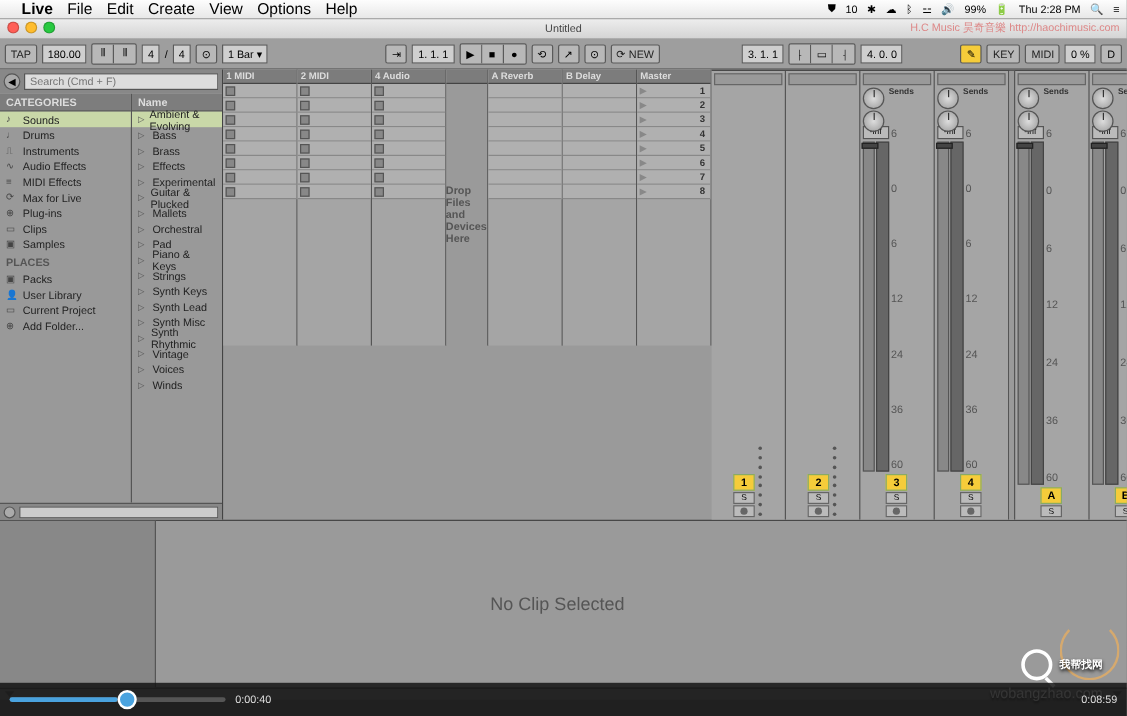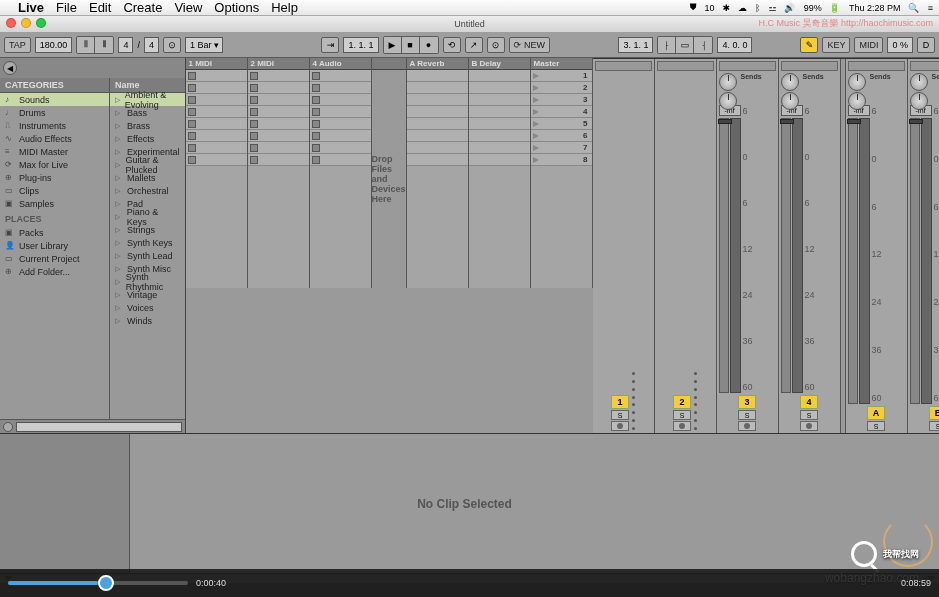--- a/index.html
+++ b/index.html
@@ -92,21 +92,21 @@
 .post-btn.off{background:#bbb}
 
 .right-edge{position:absolute;right:0;top:0;width:14px;height:100%;display:flex;flex-direction:column;align-items:center;gap:4px;padding-top:2px}
 .right-edge .sel{width:10px;height:10px;background:#f5cc3a;border:1px solid #555}
 .right-edge .unsel{width:10px;height:10px;background:#999;border:1px solid #555;border-radius:50%}
 .expand-arrow{position:absolute;right:0;top:130px;width:16px;height:26px;background:#777;color:#ddd;display:flex;align-items:center;justify-content:center;font-size:14px}
 
 
 .detail{height:140px;background:#9a9a9a;display:flex;border-top:1px solid #333}
 .detail-left{width:130px;background:#888;border-right:1px solid #555}
-.detail-main{flex:1;display:flex;align-items:center;justify-content:center;font-weight:bold;font-size:12px;color:#555}
+.detail-main{flex:1;display:flex;align-items:center;justify-content:center;font-weight:normal;font-size:15px;color:#555}
 .detail-right{width:140px;display:flex;align-items:flex-end;justify-content:flex-end;padding:6px}
 .swirl{width:50px;height:50px;border:2px solid rgba(255,180,80,.6);border-radius:50%;border-top-color:transparent}
 
 
 .status-bar{height:10px;background:#818181;border-top:1px solid #444;display:flex;align-items:center;padding:0 4px;gap:6px}
 .status-bar .tri{width:0;height:0;border-top:5px solid #555;border-left:4px solid transparent;border-right:4px solid transparent}
 
 
 .video-bar{position:absolute;left:0;bottom:0;width:100%;height:28px;background:rgba(20,20,20,.85);display:flex;align-items:center;padding:0 8px;gap:8px;color:#ddd;font-size:10px}
 .vb-track{flex:0 0 180px;height:4px;background:#555;position:relative;border-radius:2px}
@@ -197,20 +197,21 @@
   <div class="tb-btn">MIDI</div>
   <div class="tb-field">0 %</div>
   <div class="tb-icon">D</div>
 </div>
 
 <div class="main">
 
   <div class="browser">
     <div class="search-row">
       <span class="circ">◀</span>
+      <input class="search-input" placeholder="Search (Cmd + F)" style="">
     </div>
     <div class="browser-cols">
       <div class="cat-col">
         <div class="col-header">CATEGORIES</div>
         <div id="cat-list">
             <div class="cat-item selected">
               <span class="ico">♪</span>
               <span>Sounds</span>
             </div>
             <div class="cat-item">
@@ -220,21 +221,21 @@
             <div class="cat-item">
               <span class="ico">⎍</span>
               <span>Instruments</span>
             </div>
             <div class="cat-item">
               <span class="ico">∿</span>
               <span>Audio Effects</span>
             </div>
             <div class="cat-item">
               <span class="ico">≡</span>
-              <span>MIDI Master</span>
+              <span>MIDI Effects</span>
             </div>
             <div class="cat-item">
               <span class="ico">⟳</span>
               <span>Max for Live</span>
             </div>
             <div class="cat-item">
               <span class="ico">⊕</span>
               <span>Plug-ins</span>
             </div>
             <div class="cat-item">

